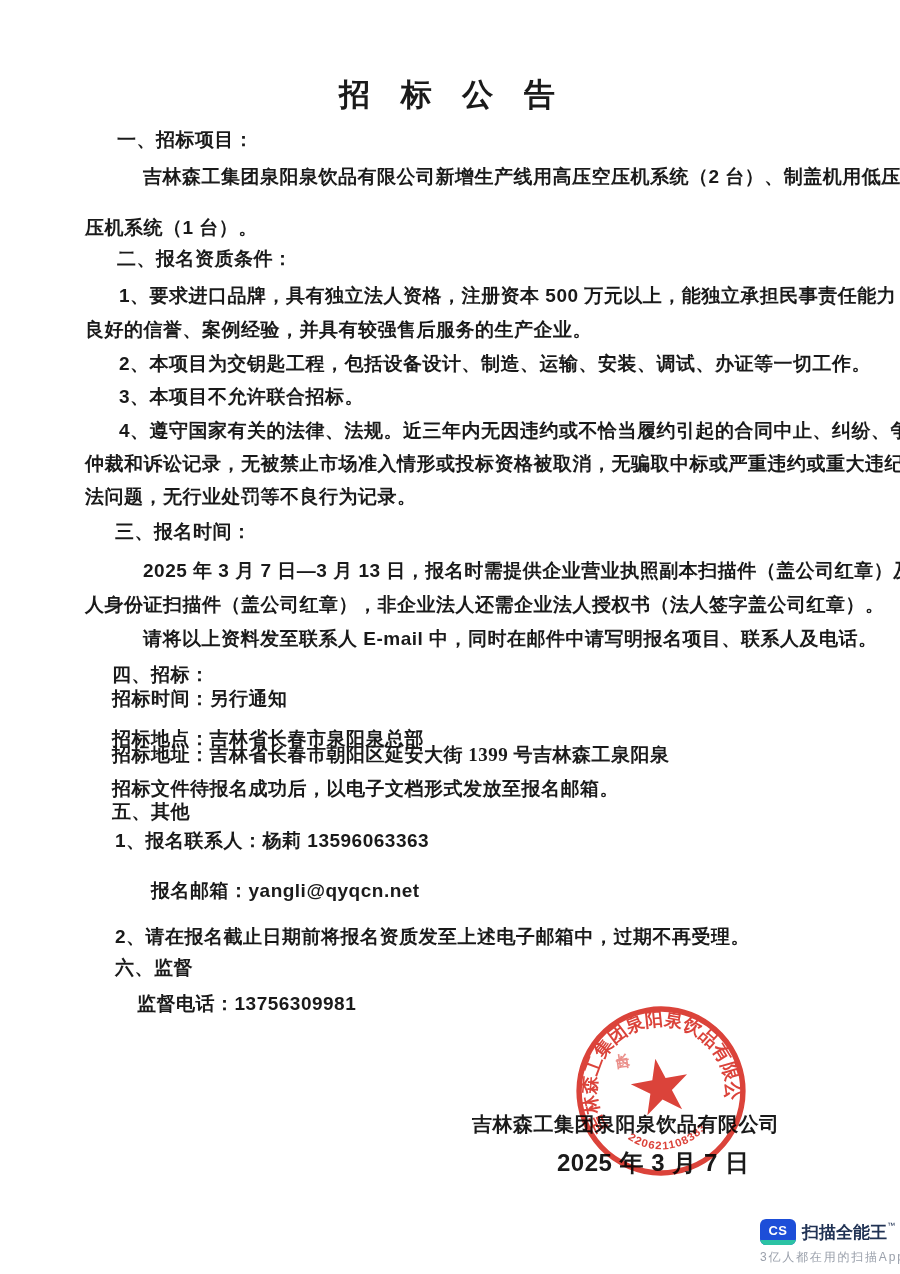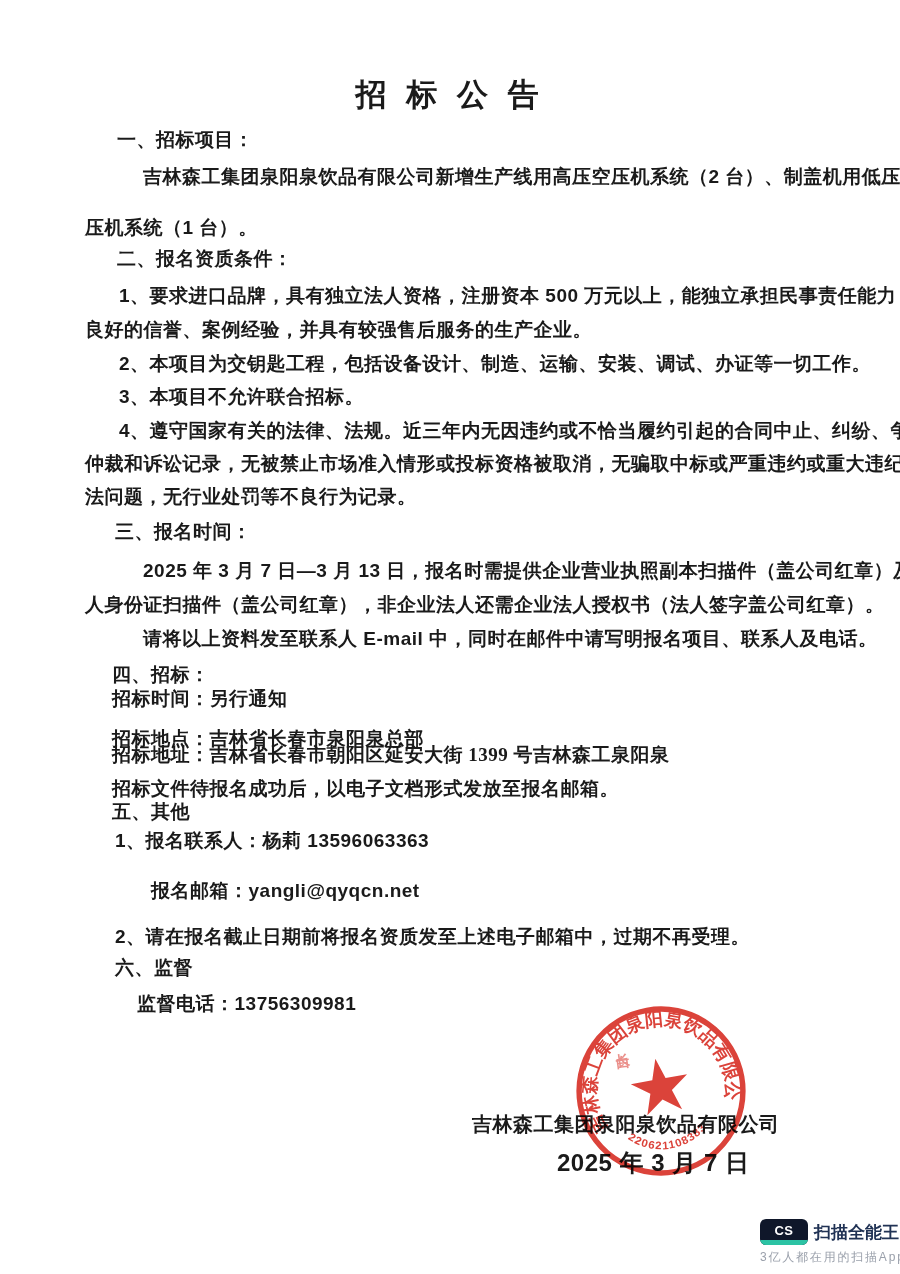--- a/index.html
+++ b/index.html
@@ -8,21 +8,21 @@
     width:900px;height:1274px;
     background:#ffffff;
     overflow:hidden;
     font-family:"Liberation Sans","DejaVu Sans",sans-serif;
     color:#1a1a1a;
   }
   .doc-title{
     position:absolute;left:0;top:74px;width:900px;
     text-align:center;
     font-size:31px;font-weight:700;letter-spacing:6px;
-    font-family:Liberation Serif, serif;
+    font-family:Liberation Mono, monospace;
   }
   .ln{
     position:absolute;
     font-size:19px;font-weight:600;
     white-space:nowrap;
     letter-spacing:0.5px;
     margin-top:7px;
   }
   .l1 {left:117px;top:120px;}
   .l2 {left:143px;top:157px;}
@@ -69,22 +69,22 @@
     writing-mode:vertical-rl;
     color:#d9342b;font-size:14px;font-weight:700;
     opacity:0.55;letter-spacing:2px;
     mix-blend-mode:multiply;
     transform:rotate(-8deg);
   }
   
   .scan-mark{position:absolute;left:760px;top:1219px;width:136px;}
   .scan-row{display:flex;align-items:center;gap:6px;}
   .scan-logo{
-    width:48px;height:26px;border-radius:6px;
-    background:#0f172a;
+    width:36px;height:26px;border-radius:6px;
+    background:#1d4ed8;
     position:relative;display:flex;align-items:center;justify-content:center;
     overflow:hidden;flex:0 0 auto;
   }
   .scan-logo .cs{color:#ffffff;font-size:13px;font-weight:700;letter-spacing:0.5px;margin-top:-3px;}
   .scan-logo .teal{position:absolute;left:0;right:0;bottom:0;height:5px;background:#2cc3a4;}
   .scan-name{color:#203254;font-size:17px;font-weight:700;white-space:nowrap;}
   .scan-tm{color:#203254;font-size:8px;vertical-align:top;font-weight:400;}
   .scan-tagline{
     margin-top:4px;text-align:right;
     color:#9aa0ab;font-size:12px;letter-spacing:1.8px;white-space:nowrap;

